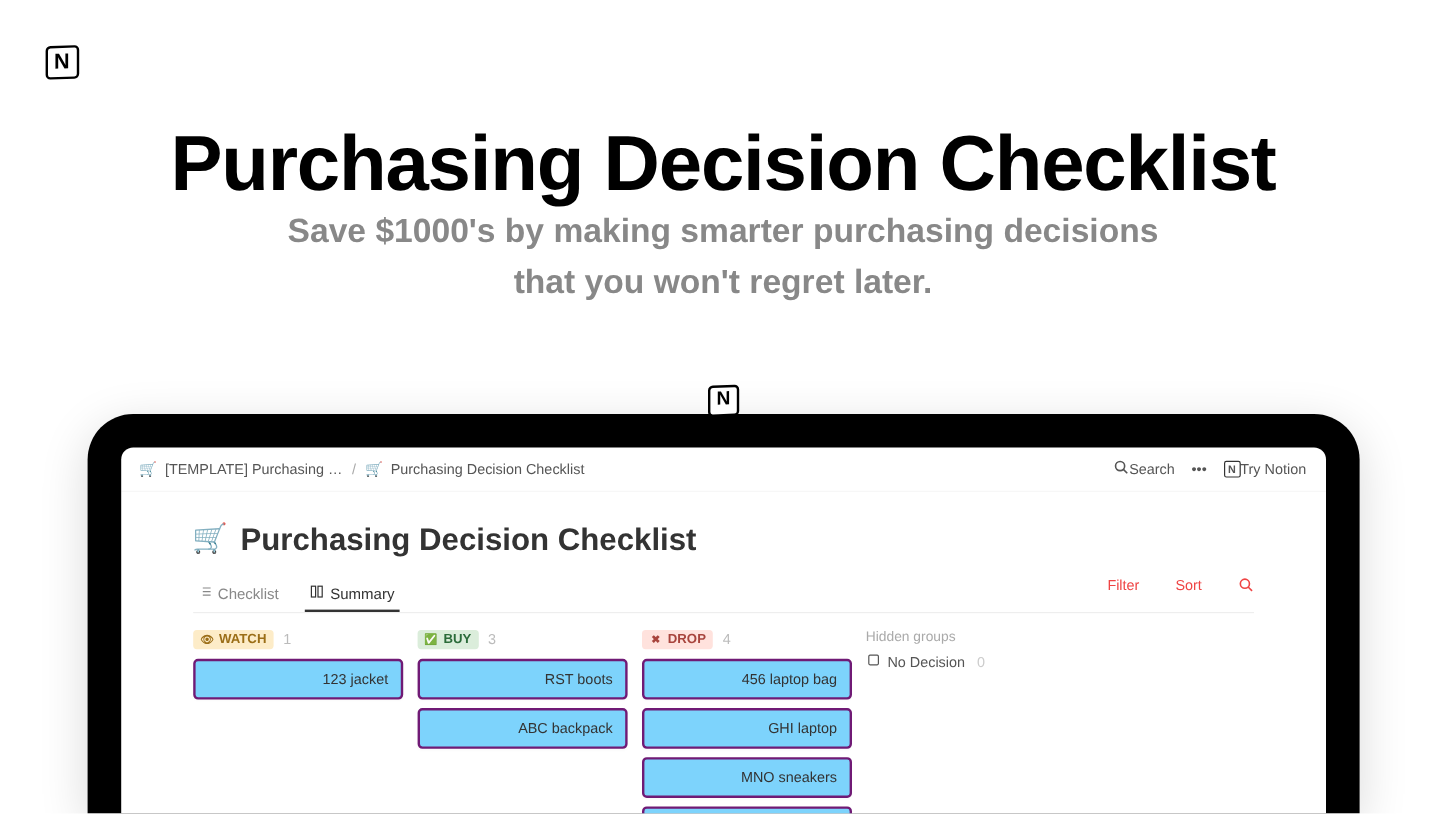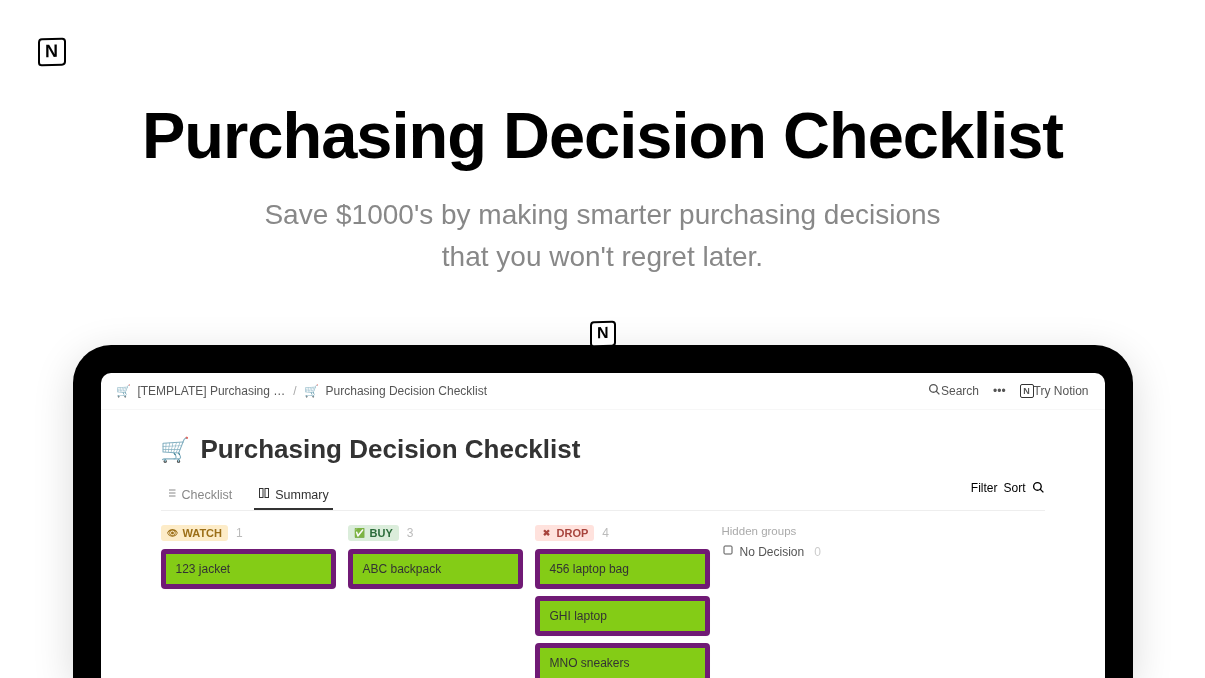--- a/index.html
+++ b/index.html
@@ -45,23 +45,22 @@
 .hero-title {
   font-size: 65px;
   font-weight: 800;
   letter-spacing: -1px;
   color: #000;
   line-height: 1.1;
 }
 .hero-sub {
   font-size: 28px;
   color: #888;
-  margin-top: 22px;
   line-height: 1.5;
-  font-weight: 400;
+  font-weight: 700;
 }
 .device-wrap {
   position: absolute;
   left: 50%;
   transform: translateX(-50%);
   top: 325px;
   width: 1060px;
 }
 .notch-logo {
   position: absolute;
@@ -155,23 +154,23 @@
   border-bottom: 2px solid transparent;
 }
 .tab.active {
   color: #333;
   border-bottom: 2px solid #333;
 }
 .tab-icon { font-size: 12px; }
 .tabs-right {
   margin-left: auto;
   display: flex;
-  gap: 6px;
-  font-size: 12px;
-  color: #000000;
+  gap: 30px;
+  font-size: 12px;
+  color: #ef4444;
 }
 .board {
   display: flex;
   gap: 12px;
 }
 .column {
   width: 175px;
 }
 .col-head {
   display: flex;
@@ -194,29 +193,30 @@
 .tag-pre {
   display: inline-flex;
   align-items: center;
   justify-content: center;
   width: 12px;
   height: 12px;
   font-size: 9px;
 }
 .col-count { font-size: 12px; color: #bbb; }
 .card {
-  border: 5px solid #701a75;
+  border: 2px solid #701a75;
   border-radius: 4px;
   padding: 8px 10px;
   font-size: 12px;
   color: #333;
   margin-bottom: 7px;
-  background: #84cc16;
+  background: #7dd3fc;
   cursor: pointer;
   box-shadow: 0 1px 2px rgba(0,0,0,0.02);
+  text-align: right;
 }
 .hidden-col {
   font-size: 11.5px;
   color: #999;
 }
 .hidden-title {
   color: #aaa;
   margin-bottom: 7px;
   font-size: 11.5px;
 }
@@ -349,20 +349,21 @@
           </div>
 
           <div class="column">
             <div class="col-head">
               <span class="tag tag-buy">
                 <span class="tag-pre">✅</span>
                 <span>BUY</span>
               </span>
               <span class="col-count">3</span>
             </div>
+            <div class="card">RST boots</div>
             <div class="card">ABC backpack</div>
           </div>
 
           <div class="column">
             <div class="col-head">
               <span class="tag tag-drop">
                 <span class="tag-pre">✖</span>
                 <span>DROP</span>
               </span>
               <span class="col-count">4</span>

